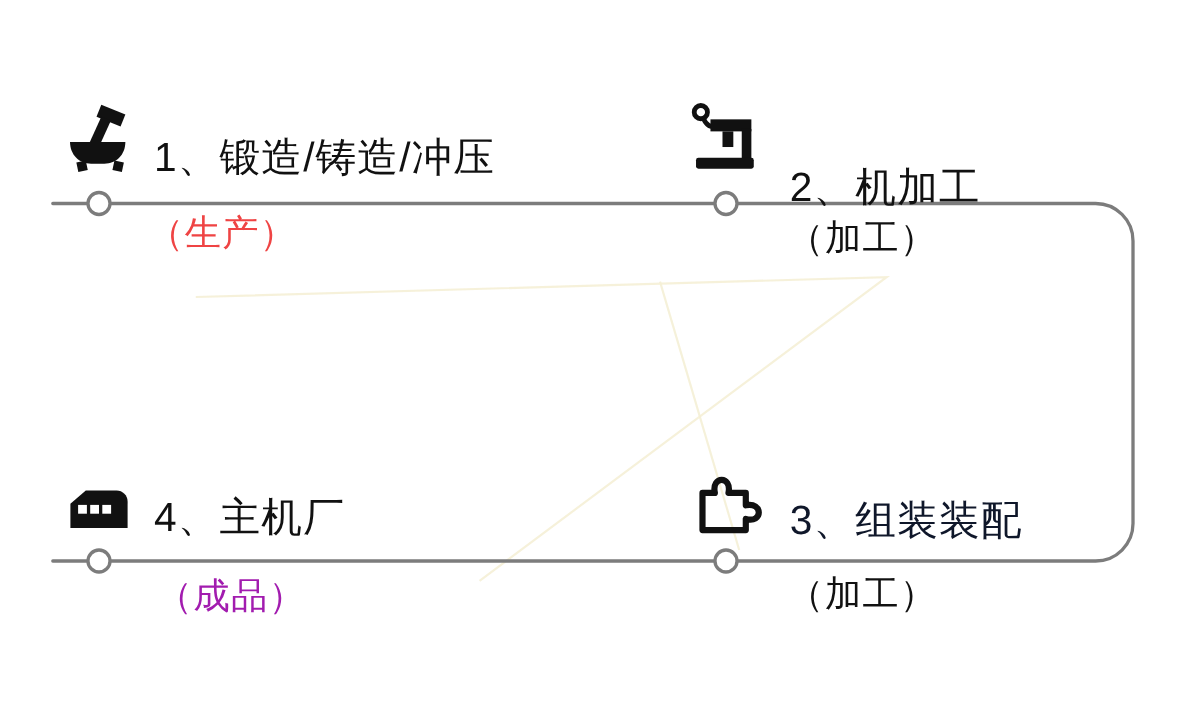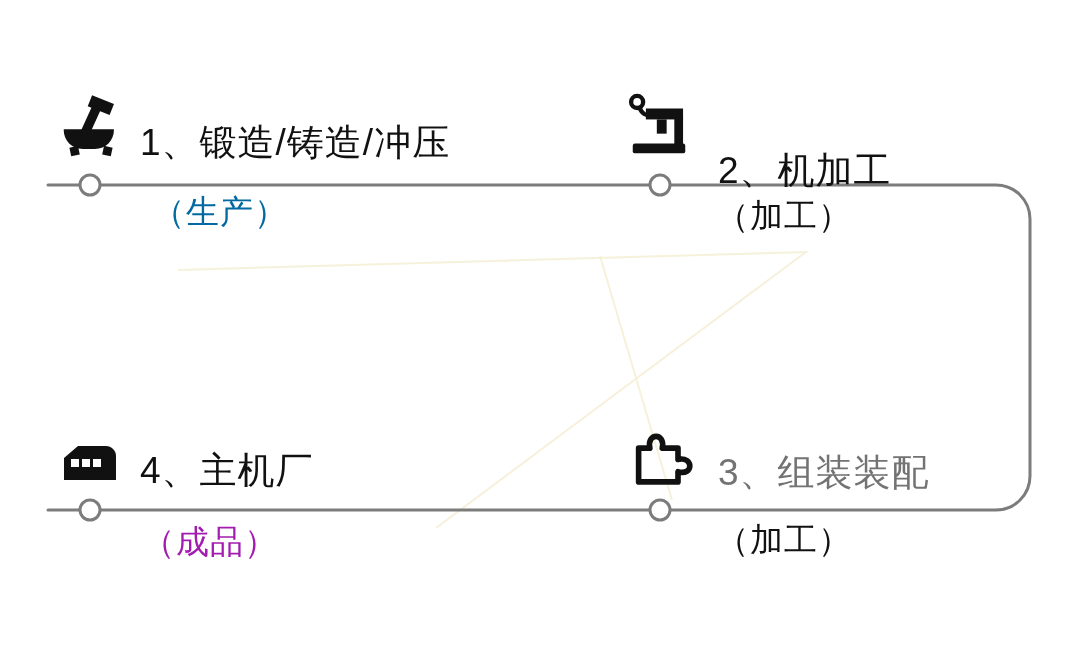--- a/index.html
+++ b/index.html
@@ -68,41 +68,41 @@
   <span class="icon" style="left: 56px; top: 92px; width: 70px; height: 70px; color: rgb(17, 17, 17);">
     <svg viewBox="0 0 64 64" fill="currentColor">
       <path d="M33 3 L53 11 L49 21 L29 13 Z"></path>
       <path d="M33 13 L41 16 L31 38 L23 35 Z"></path>
       <path d="M7 34 H53 C53 44.5 45.5 52 35.5 52 H24.5 C14.5 52 7 44.5 7 34 Z"></path>
       <rect x="13" y="50" width="8" height="8" transform="rotate(-12 17 54)"></rect>
       <rect x="43" y="50" width="8" height="8" transform="rotate(12 47 54)"></rect>
     </svg>
   </span>
   <div class="step-label" style="left: 140px; top: 122px; color: rgb(17, 17, 17);">1、锻造/铸造/冲压</div>
-  <div class="sub-label" style="left: 152px; top: 192px; color: #0369a1;">（生产）</div>
+  <div class="sub-label" style="left: 134px; top: 192px; color: #ef4444;">（生产）</div>
 
   <span class="icon" style="left: 624px; top: 90px; width: 70px; height: 72px; color: rgb(17, 17, 17);">
     <svg viewBox="0 0 64 64" fill="currentColor" stroke="currentColor">
       <circle cx="12" cy="10" r="5.5" fill="none" stroke-width="4"></circle>
       <path d="M14 15 C17 22 20 22 26 23" fill="none" stroke-width="4"></path>
       <rect x="20" y="16" width="34" height="10" stroke="none"></rect>
       <rect x="46" y="24" width="8" height="26" stroke="none"></rect>
       <rect x="30" y="26" width="9" height="13" stroke="none"></rect>
       <rect x="8" y="48" width="48" height="9" rx="2" stroke="none"></rect>
     </svg>
   </span>
   <div class="step-label" style="left: 718px; top: 122px; color: rgb(17, 17, 17); margin-top: 28px;">2、机加工</div>
   <div class="sub-label" style="left: 716px; top: 196px; color: rgb(17, 17, 17);">（加工）</div>
 
   <span class="icon" style="left: 624px; top: 420px; width: 72px; height: 72px; color: rgb(17, 17, 17);">
     <svg viewBox="0 0 64 64" fill="none" stroke="currentColor">
       <path d="M13 25 H23 C20 11 37 11 34 25 H48 V35 C62 32 62 50 48 46 V55 H13 Z" stroke-width="5" stroke-linejoin="round" stroke-linecap="round"></path>
     </svg>
   </span>
-  <div class="step-label" style="left: 718px; top: 452px; color: #737373;">3、组装装配</div>
+  <div class="step-label" style="left: 718px; top: 452px; color: #0f172a;">3、组装装配</div>
   <div class="sub-label" style="left: 716px; top: 520px; color: rgb(17, 17, 17);">（加工）</div>
 
   <span class="icon" style="left: 58px; top: 428px; width: 64px; height: 64px; color: rgb(17, 17, 17);">
     <svg viewBox="0 0 64 64" fill="currentColor">
       <path d="M6 52 V30 L20 18 H48 C53.5 18 58 22.5 58 28 V52 Z"></path>
       <rect x="13" y="31" width="8" height="8" fill="#ffffff"></rect>
       <rect x="24" y="31" width="8" height="8" fill="#ffffff"></rect>
       <rect x="35" y="31" width="8" height="8" fill="#ffffff"></rect>
     </svg>
   </span>

